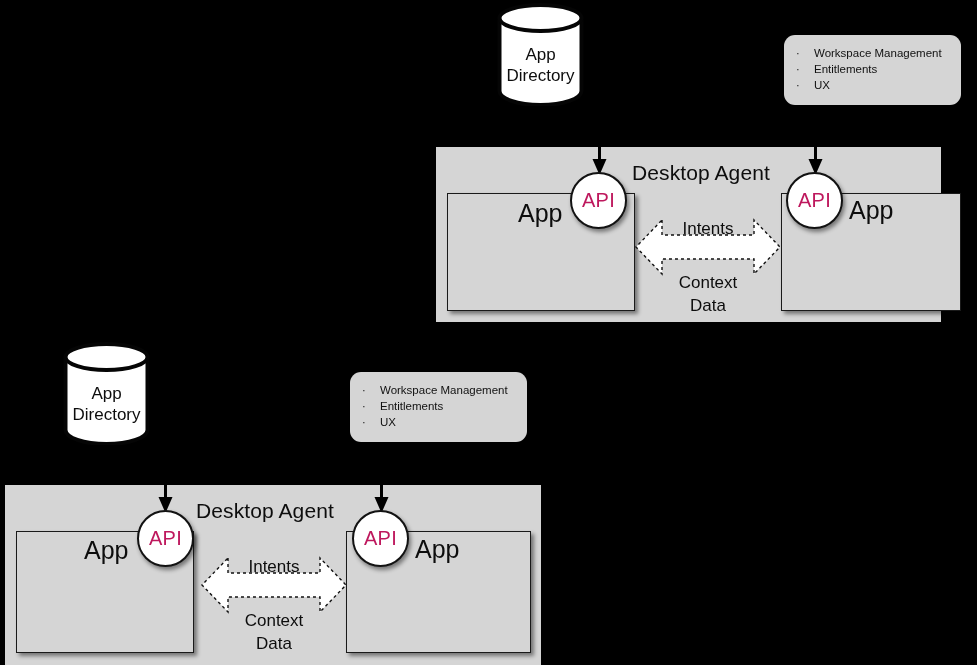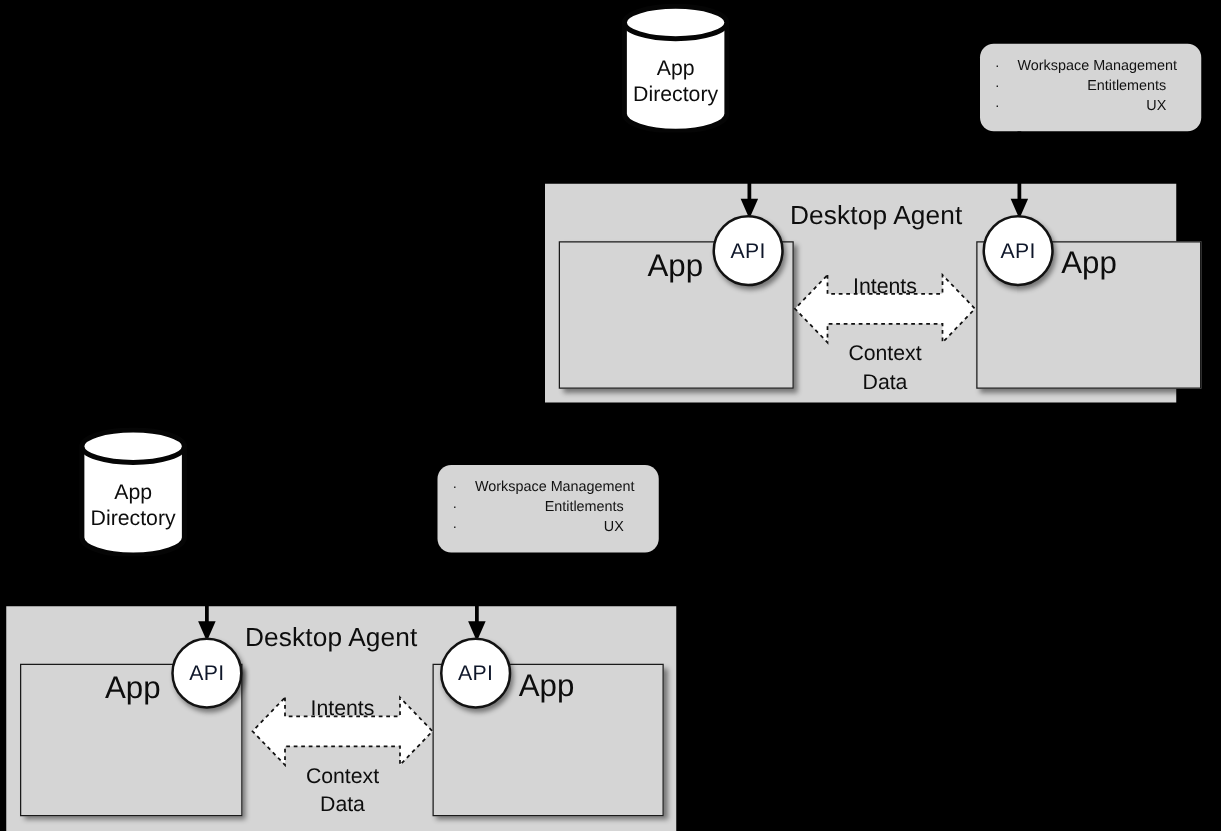--- a/index.html
+++ b/index.html
@@ -64,22 +64,22 @@
     border-radius: 50%;
     background: #ffffff;
     border: 2px solid #121212;
     box-sizing: border-box;
     display: flex;
     align-items: center;
     justify-content: center;
     box-shadow: 2px 3px 4px rgba(0,0,0,0.45);
   }
   .api-circle span {
-    font-size: 17px;
-    color: #0f172a;
+    font-size: 20px;
+    color: #be185d;
     letter-spacing: 0.2px;
   }
 
   
   .cylinder {
     position: absolute;
   }
   .cyl-label {
     position: absolute;
     width: 100%;
@@ -108,21 +108,21 @@
   }
   .bullet-dot {
     width: 18px;
     flex: 0 0 18px;
     text-align: left;
     font-size: 11px;
     line-height: 16px;
   }
   .bullet-text {
     flex: 1 1 auto;
-    text-align: right;
+    text-align: left;
     padding-right: 16px;
     white-space: nowrap;
   }
 
   
   .v-arrow {
     position: absolute;
   }
 
   

